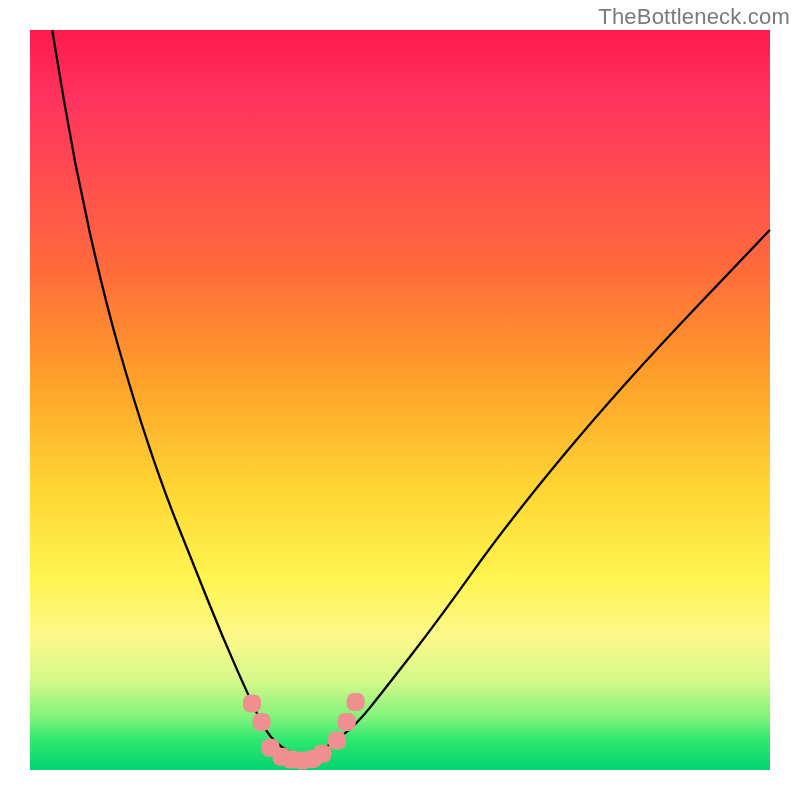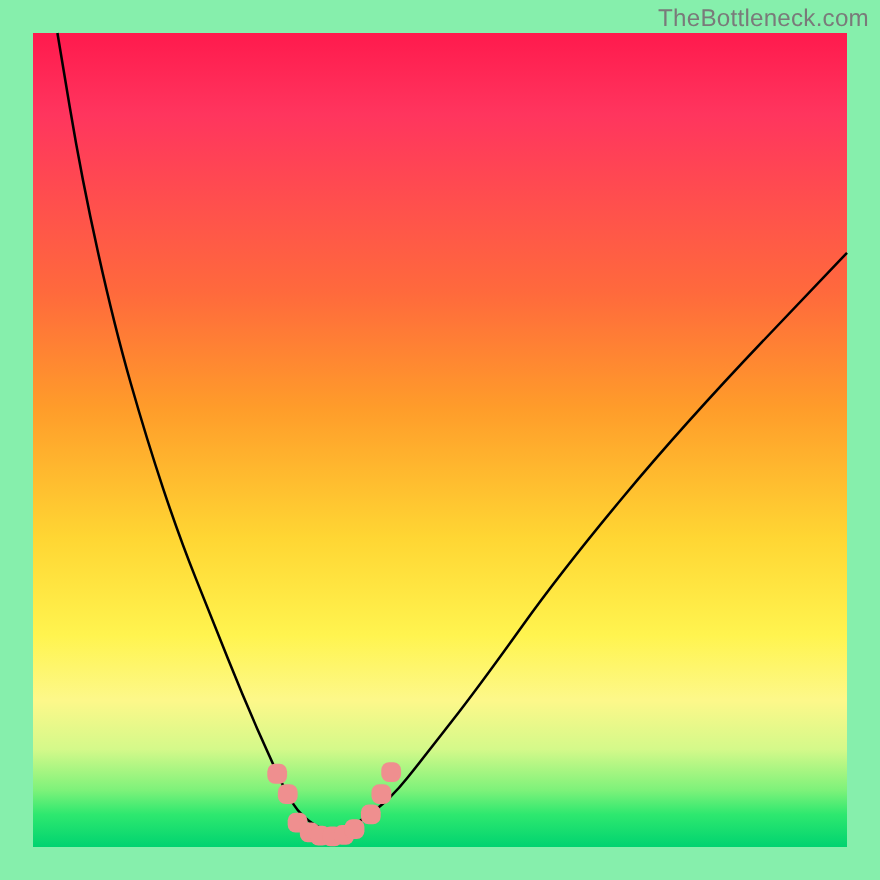--- a/index.html
+++ b/index.html
@@ -10,21 +10,21 @@
     background: #000;
     overflow: hidden;
     font-family: Arial, Helvetica, sans-serif;
   }
   .frame {
     position: absolute;
     left: 0;
     top: 0;
     width: 800px;
     height: 800px;
-    background: #86efac;
+    background: #ffffff;
   }
   .plot {
     position: absolute;
     left: 30px;
     top: 30px;
     width: 740px;
     height: 740px;
     
     background: linear-gradient(
       to bottom,

